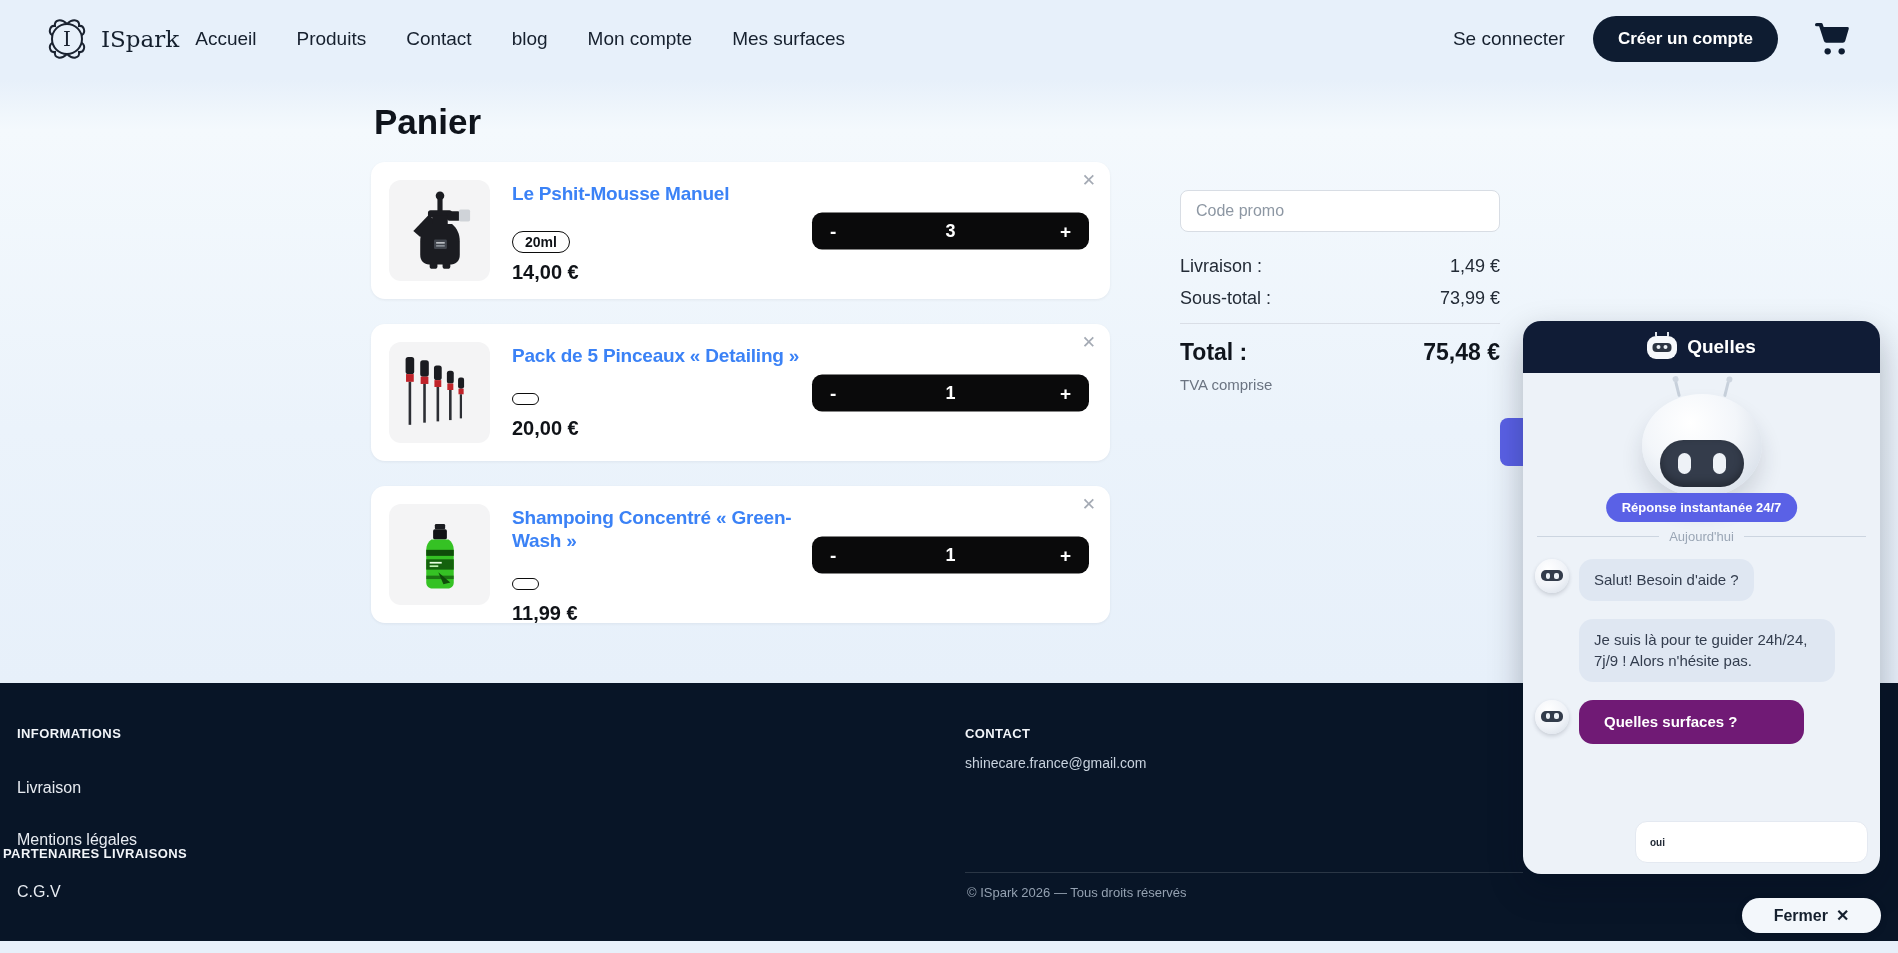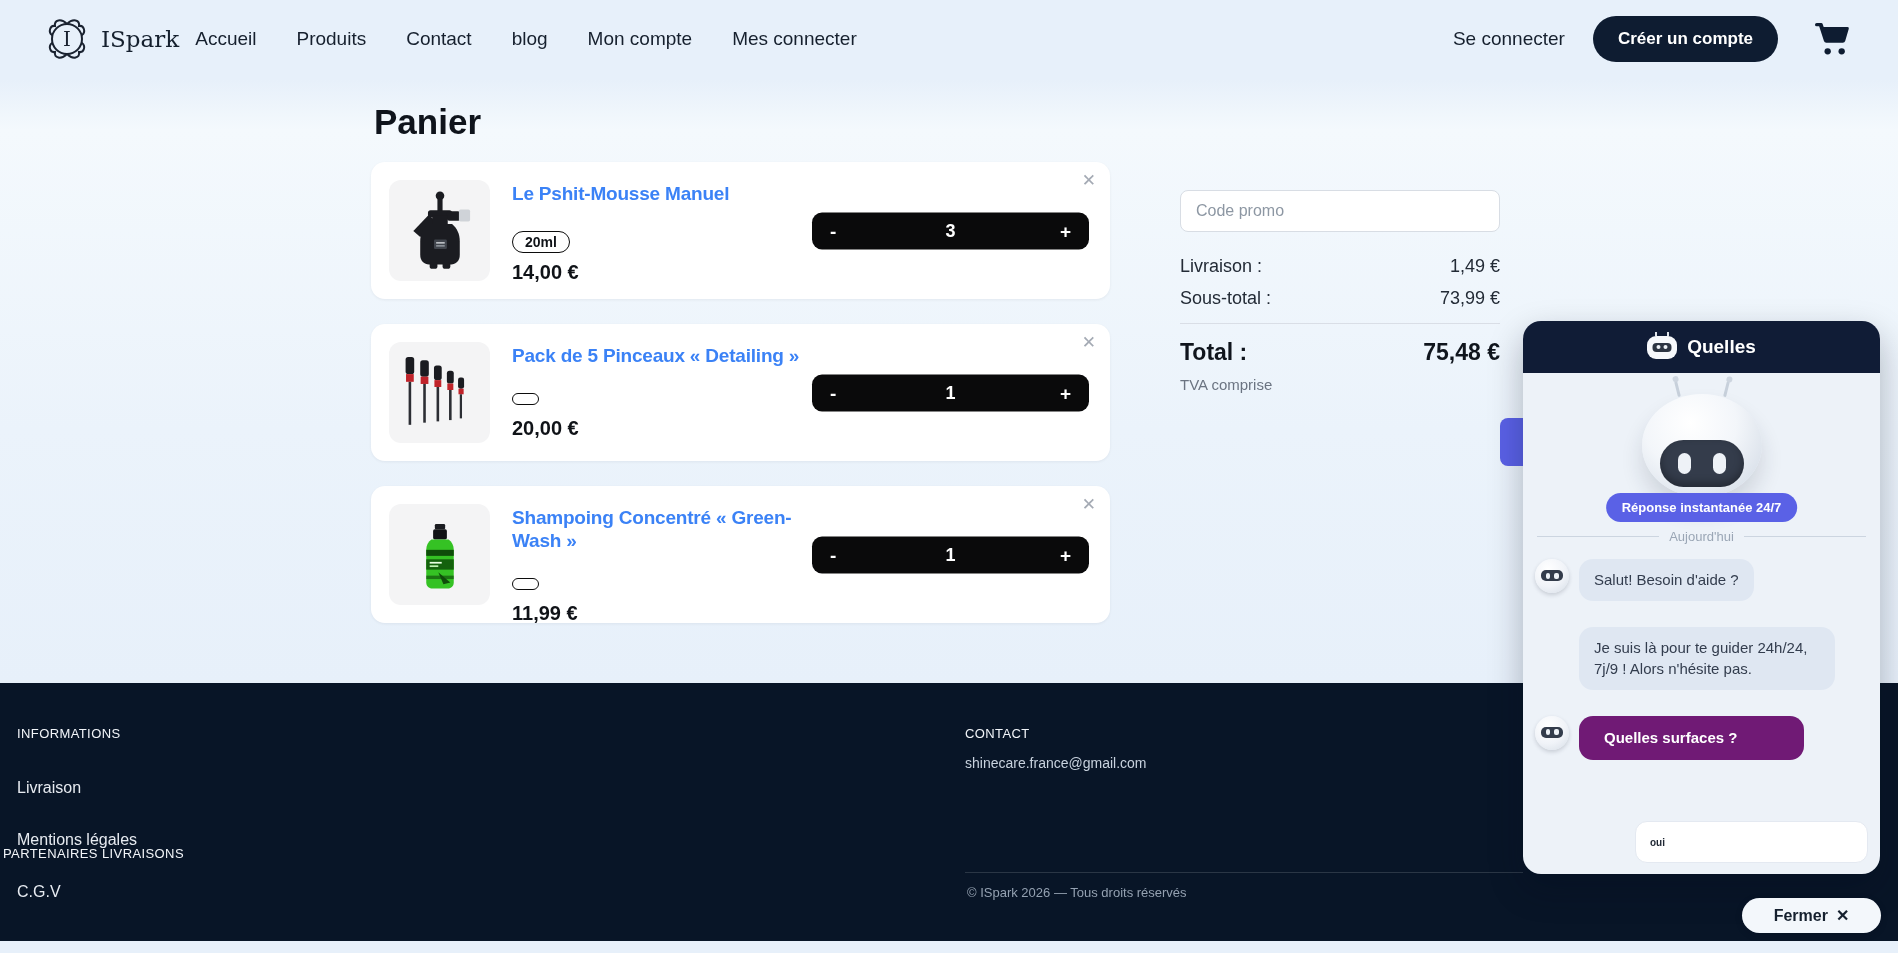--- a/index.html
+++ b/index.html
@@ -59,21 +59,21 @@
   .row-subtotal { top:98px; }
   .sum-divider { position:absolute; top:133px; left:0; width:100%; height:1px; background:#d9dee6; }
   .row-total { top:149px; font-size:23px; font-weight:700; color:#10151d; }
   .vat-note { position:absolute; top:186px; font-size:15px; color:#6b7482; }
   .checkout-btn { position:absolute; top:228px; width:100%; height:48px; background:#5a61e6;
     color:#fff; font-size:19px; font-weight:700; border:none; border-radius:8px; cursor:pointer;
     font-family:"Liberation Sans", sans-serif; }
   
   .footer { position:absolute; top:683px; left:0; width:100%; height:258px; background:#081527; }
   .f-col-info { position:absolute; left:17px; top:43px; }
-  .f-heading { font-size:13px; font-weight:400; letter-spacing:.4px; color:#f2f5f9; }
+  .f-heading { font-size:13px; font-weight:700; letter-spacing:.4px; color:#f2f5f9; }
   .f-links { margin-top:11px; display:flex; flex-direction:column; gap:7px; }
   .f-links a { color:#e7ebf1; font-size:16px; text-decoration:none; cursor:pointer;margin-top:27px; }
   .f-partners { position:absolute; left:3px; top:163px; }
   .f-col-contact { position:absolute; left:965px; top:43px; }
   .f-email { margin-top:14px; font-size:14px; color:#c8d2de; }
   .f-divider { position:absolute; left:965px; top:189px; width:558px; height:1px; background:rgba(255,255,255,.14); }
   .f-copyright { position:absolute; left:967px; top:202px; font-size:13px; color:#94a1b1; }
   
   .chat { position:absolute; left:1523px; top:321px; width:357px; height:553px;
     background:#edf2f8; border-radius:18px; box-shadow:0 14px 34px rgba(4,12,28,.28); z-index:40; }
@@ -101,21 +101,21 @@
     display:flex; align-items:center; justify-content:center; gap:22px;
     box-shadow:inset 0 -4px 8px rgba(0,0,0,.3); }
   .robot .eye { width:13px; height:21px; background:#eef2f7; border-radius:7px; }
   .chat-badge { position:absolute; top:172px; left:50%; transform:translateX(-50%);
     background:#5a61e6; color:#fff; font-size:13px; font-weight:700; border-radius:999px;
     padding:7px 16px; white-space:nowrap; }
   .day-divider { position:absolute; top:208px; left:14px; right:14px; display:flex;
     align-items:center; gap:10px; color:#9aa6b5; font-size:13px; }
   .day-divider .line { flex:1; height:1px; background:#ccd5e0; }
   .chat-msgs { position:absolute; top:238px; left:12px; right:10px; display:flex;
-    flex-direction:column; gap:26px; }
+    flex-direction:column; gap:18px; }
   .msg-row { display:flex; align-items:flex-start; gap:10px; }
   .msg-row.indent { padding-left:44px; }
   .bot-avatar { position:relative; width:34px; height:34px; border-radius:50%; flex:0 0 34px;
     background:radial-gradient(circle at 38% 30%, #ffffff 0%, #f0f3f8 55%, #d5dde6 100%);
     box-shadow:0 2px 4px rgba(25,35,55,.18); }
   .bot-avatar .band { position:absolute; left:50%; top:11px; transform:translateX(-50%);
     width:22px; height:11px; background:#333c4b; border-radius:5px; display:flex;
     align-items:center; justify-content:center; gap:4px; }
   .bot-avatar .eye { width:4.5px; height:6px; background:#eef2f7; border-radius:2px; }
   .bubble { background:#dfe7f2; color:#333d4e; font-size:15px; line-height:1.35;
@@ -146,21 +146,21 @@
       <text x="27" y="34" text-anchor="middle" font-family="DejaVu Serif, serif" font-size="20" fill="#1a2230">I</text>
     </svg>
     <span class="logo-name">ISpark</span>
   </div>
   <nav class="nav">
     <a href="#">Accueil</a>
     <a href="#">Produits</a>
     <a href="#">Contact</a>
     <a href="#">blog</a>
     <a href="#">Mon compte</a>
-    <a href="#">Mes connecter</a>
+    <a href="#">Mes surfaces</a>
   </nav>
   <div class="header-spacer"></div>
   <span class="login-link">Se connecter</span>
   <button class="signup-btn">Créer un compte</button>
   <button class="cart-btn">
     <svg width="40" height="40" viewBox="0 0 24 24">
       <g fill="#0e1c31">
         <path d="M2.8 2.4h2.7a1 1 0 0 1 .95.7l.55 1.7H21.3a.8.8 0 0 1 .77 1.03l-2.15 7.4a1.5 1.5 0 0 1-1.44 1.07H8.6a1.5 1.5 0 0 1-1.43-1.05L4.3 4.4H2.8a1 1 0 0 1 0-2z"></path>
         <circle cx="9.4" cy="19.4" r="1.9"></circle>
         <circle cx="17.8" cy="19.4" r="1.9"></circle>

